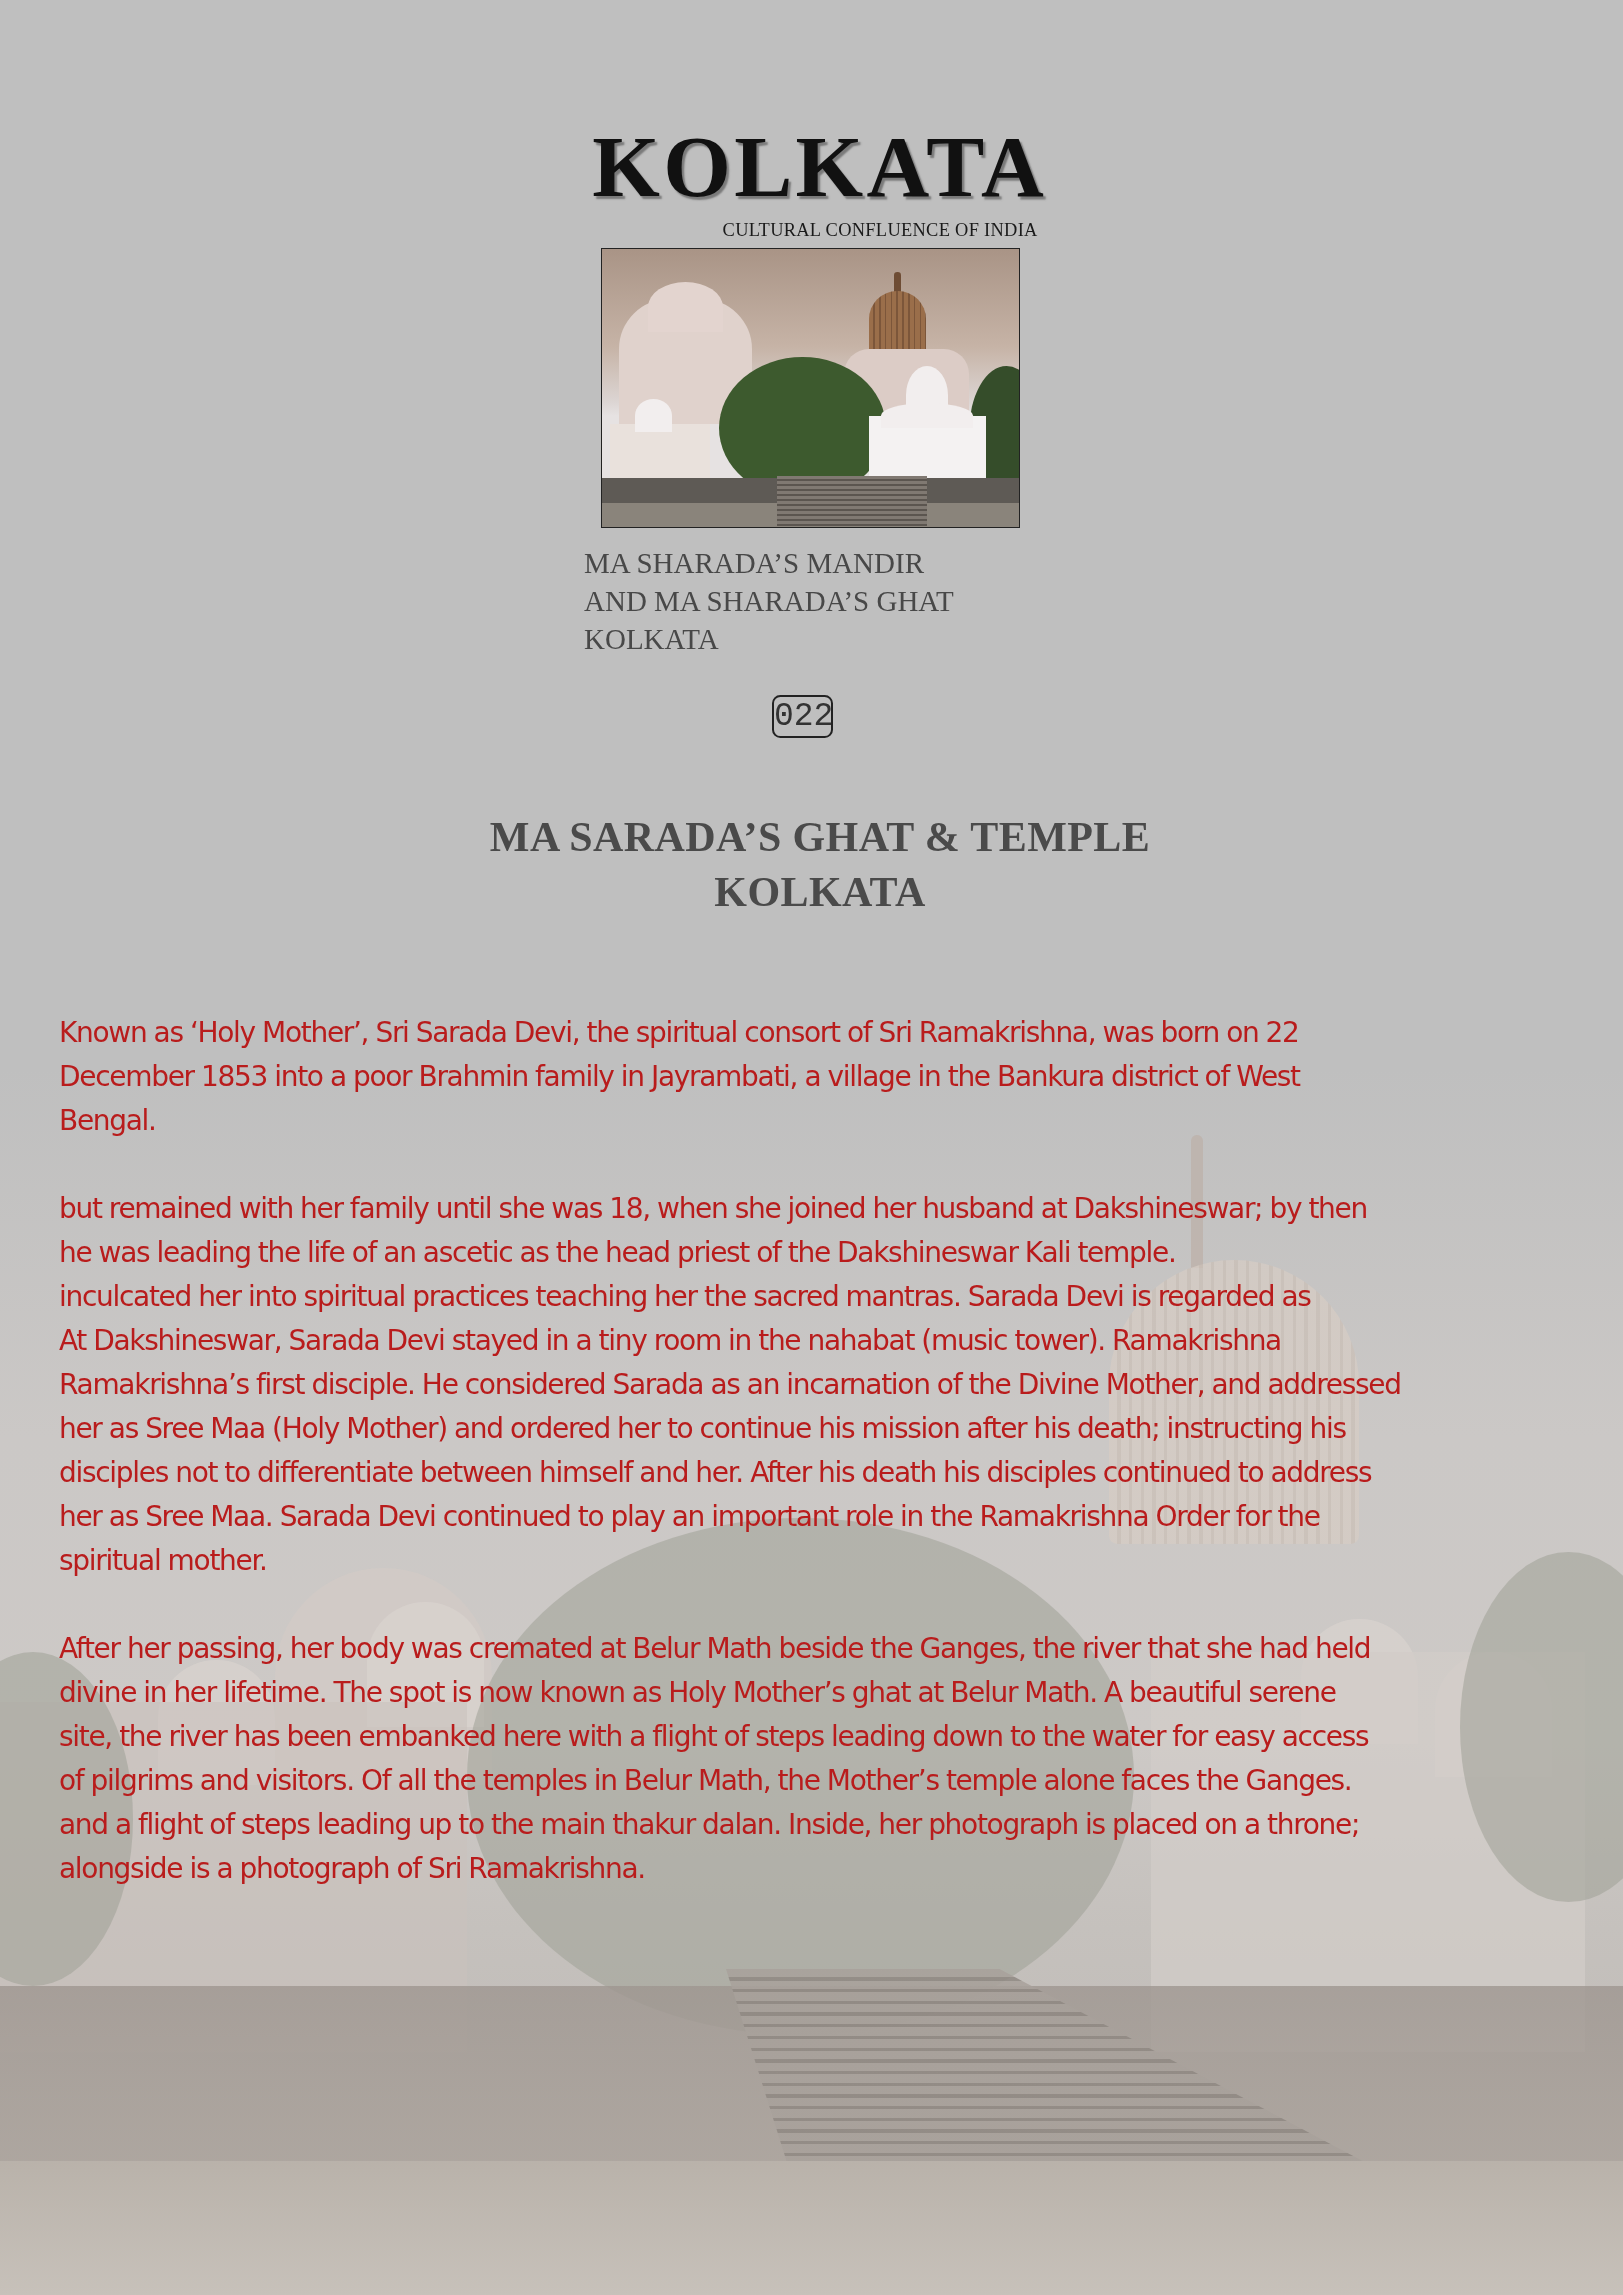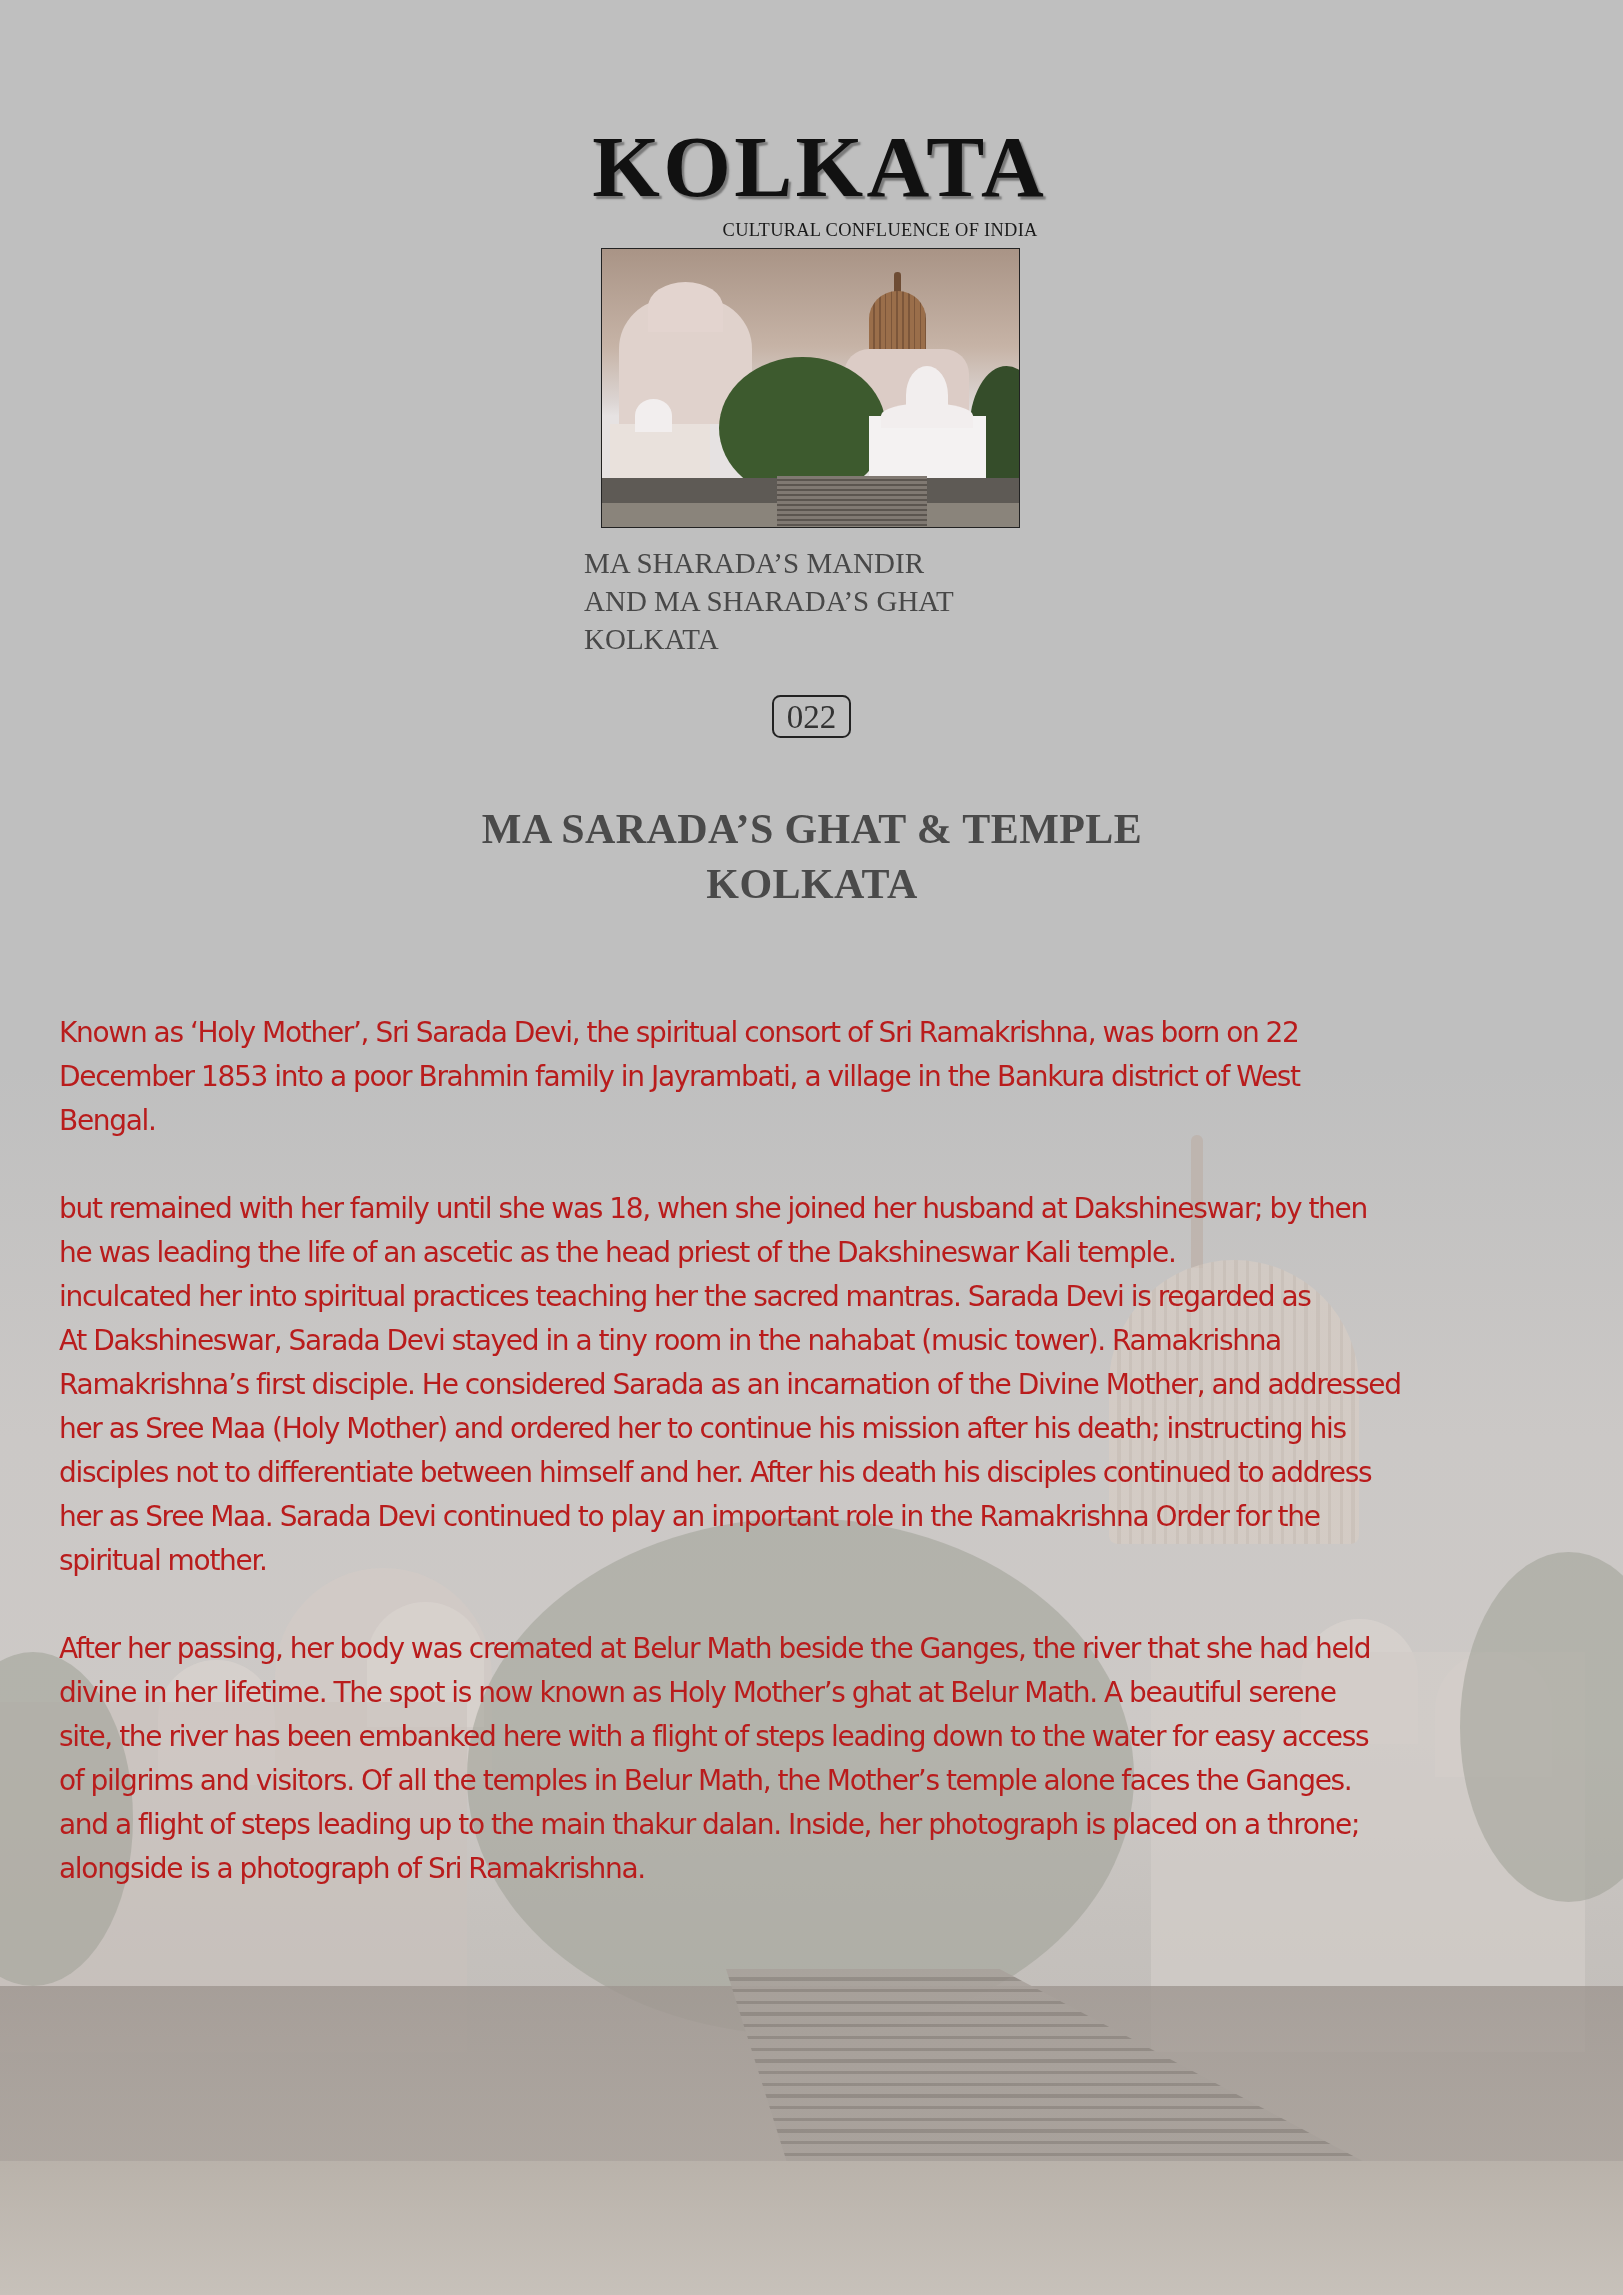--- a/index.html
+++ b/index.html
@@ -198,26 +198,26 @@
       font-family: "Liberation Serif", serif;
       font-size: 29px;
       line-height: 38px;
       color: #484848;
     }
     .caption div { white-space: nowrap; }
 
     .page-number {
       position: absolute;
       left: 772px; top: 695px;
-      width: 79px; height: 43px;
+      width: 61px; height: 43px;
       border: 2.1px solid #222;
       border-radius: 8.3px;
       box-sizing: border-box;
       text-align: center;
-      font-family: Liberation Serif, serif;
+      font-family: Liberation Mono, monospace;
       font-size: 33px;
       line-height: 40px;
       color: #333;
     }
 
     
     .section-heading {
       position: absolute;
       left: 334px; top: 802px;
       width: 956px;
@@ -297,21 +297,21 @@
 </figure>
 
 <div class="caption">
   <div>MA SHARADA’S MANDIR</div>
   <div>AND MA SHARADA’S GHAT</div>
   <div>KOLKATA</div>
 </div>
 
 <div class="page-number">022</div>
 
-<h2 class="section-heading" style="margin:0;">
+<h2 class="section-heading" style="margin:8px;">
   <div>MA SARADA’S GHAT &amp; TEMPLE</div>
   <div>KOLKATA</div>
 </h2>
 
 <article class="article">
   <div>
     <div class="line">Known as ‘Holy Mother’, Sri Sarada Devi, the spiritual consort of Sri Ramakrishna, was born on 22</div>
     <div class="line">December 1853 into a poor Brahmin family in Jayrambati, a village in the Bankura district of West</div>
     <div class="line">Bengal.</div>
   </div>

